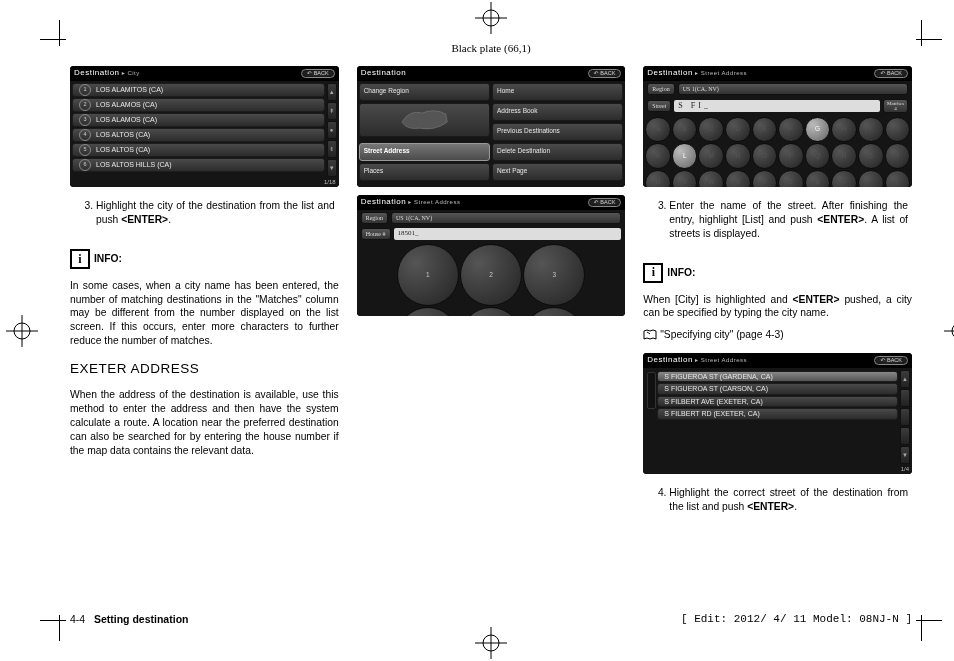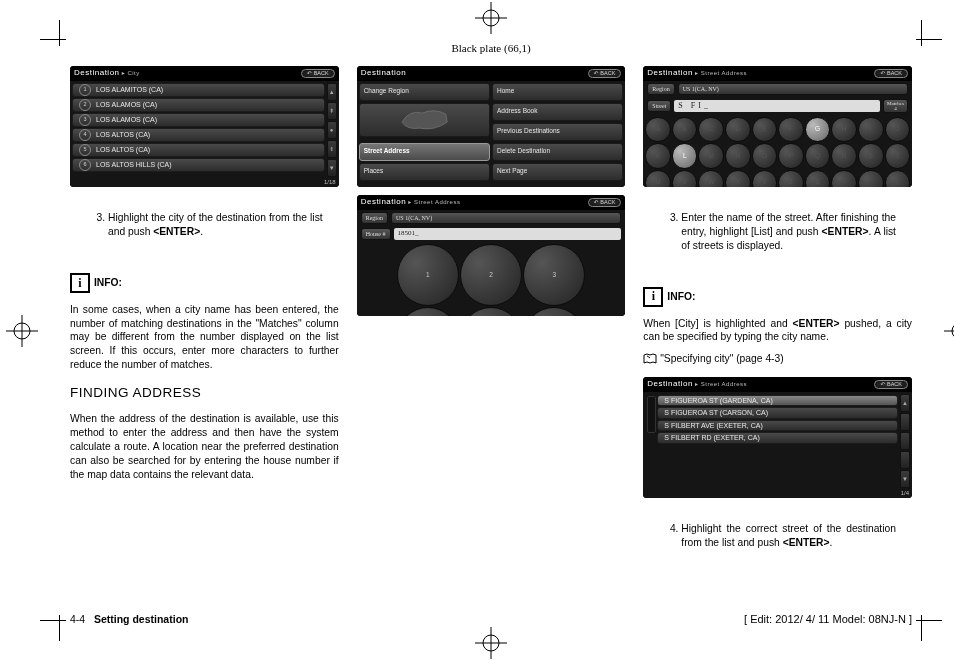--- a/index.html
+++ b/index.html
@@ -44,42 +44,42 @@
     gap:var(--col-gap);
     margin-top:4px;
   }
   .col{display:flex;flex-direction:column;gap:8px;font-size:10.3px;line-height:1.35;}
   .footer{
     display:flex;justify-content:space-between;align-items:flex-end;
     margin-top:6px;
     font-size:10.5px;
   }
   .footer .sec{font-size:10.5px;}
-  .footer .edit{font-family:Liberation Sans, sans-serif;font-size:11px;}
+  .footer .edit{font-family:Liberation Mono, monospace;font-size:11px;}
 
   
   .cropmark{position:absolute;width:40px;height:40px;pointer-events:none;}
   .cropmark::before,.cropmark::after{content:"";position:absolute;background:#000;}
   .cm-tl{top:20px;left:40px;} .cm-tr{top:20px;right:40px;}
   .cm-bl{bottom:20px;left:40px;} .cm-br{bottom:20px;right:40px;}
   .cm-tl::before,.cm-tr::before,.cm-bl::before,.cm-br::before{width:1px;height:26px;}
   .cm-tl::after,.cm-tr::after,.cm-bl::after,.cm-br::after{height:1px;width:26px;}
   .cm-tl::before{left:19px;top:0;} .cm-tl::after{top:19px;left:0;}
   .cm-tr::before{left:19px;top:0;} .cm-tr::after{top:19px;left:14px;}
   .cm-bl::before{left:19px;top:14px;} .cm-bl::after{top:19px;left:0;}
   .cm-br::before{left:19px;top:14px;} .cm-br::after{top:19px;left:14px;}
   .reg{position:absolute;width:32px;height:32px;pointer-events:none;}
   .reg svg{width:100%;height:100%;}
   .reg-l{left:6px;top:50%;transform:translateY(-50%);}
   .reg-r{right:6px;top:50%;transform:translateY(-50%);}
   .reg-t{top:2px;left:50%;transform:translateX(-50%);}
   .reg-b{bottom:2px;left:50%;transform:translateX(-50%);}
 
   
-  ol.step{list-style:decimal;margin:16px;padding:0 0 0 22px;}
+  ol.step{list-style:decimal;margin:4px;padding:0 0 0 22px;}
   ol.step li{margin-bottom:4px;text-align:justify;}
   p.body{margin:0;text-align:justify;}
   h3.finding{font-weight:400;font-size:13.5px;letter-spacing:.5px;margin:4px 0 2px;}
   .bold{font-weight:700;}
   .info{display:flex;align-items:center;gap:4px;margin:6px 0 2px;}
   .info-icon{width:16px;height:16px;border:2px solid #000;display:flex;align-items:center;justify-content:center;font-family:Georgia,serif;font-weight:700;font-size:12px;}
   .ref{white-space:nowrap;}
   .ref .book{display:inline-block;vertical-align:-3px;}
 
   
@@ -239,21 +239,21 @@
         <ol class="step" start="3">
           <li>Highlight the city of the destination from the list and push <span class="bold">&lt;ENTER&gt;</span>.</li>
         </ol>
 
         <div class="info">
           <span class="info-icon">i</span>
           <span class="bold">INFO:</span>
         </div>
         <p class="body">In some cases, when a city name has been entered, the number of matching destinations in the "Matches" column may be different from the number displayed on the list screen. If this occurs, enter more characters to further reduce the number of matches.</p>
 
-        <h3 class="finding">FINDING ADDRESS</h3>
+        <h3 class="finding">EXETER ADDRESS</h3>
         <p class="body">When the address of the destination is available, use this method to enter the address and then have the system calculate a route. A location near the preferred destination can also be searched for by entering the house number if the map data contains the relevant data.</p>
       </div>
 
       <div class="col">
 
         <div class="nav">
           <div class="titlebar">
             <span class="t">Destination</span>
             <span class="backbtn">↶ <span>BACK</span></span>
           </div>

